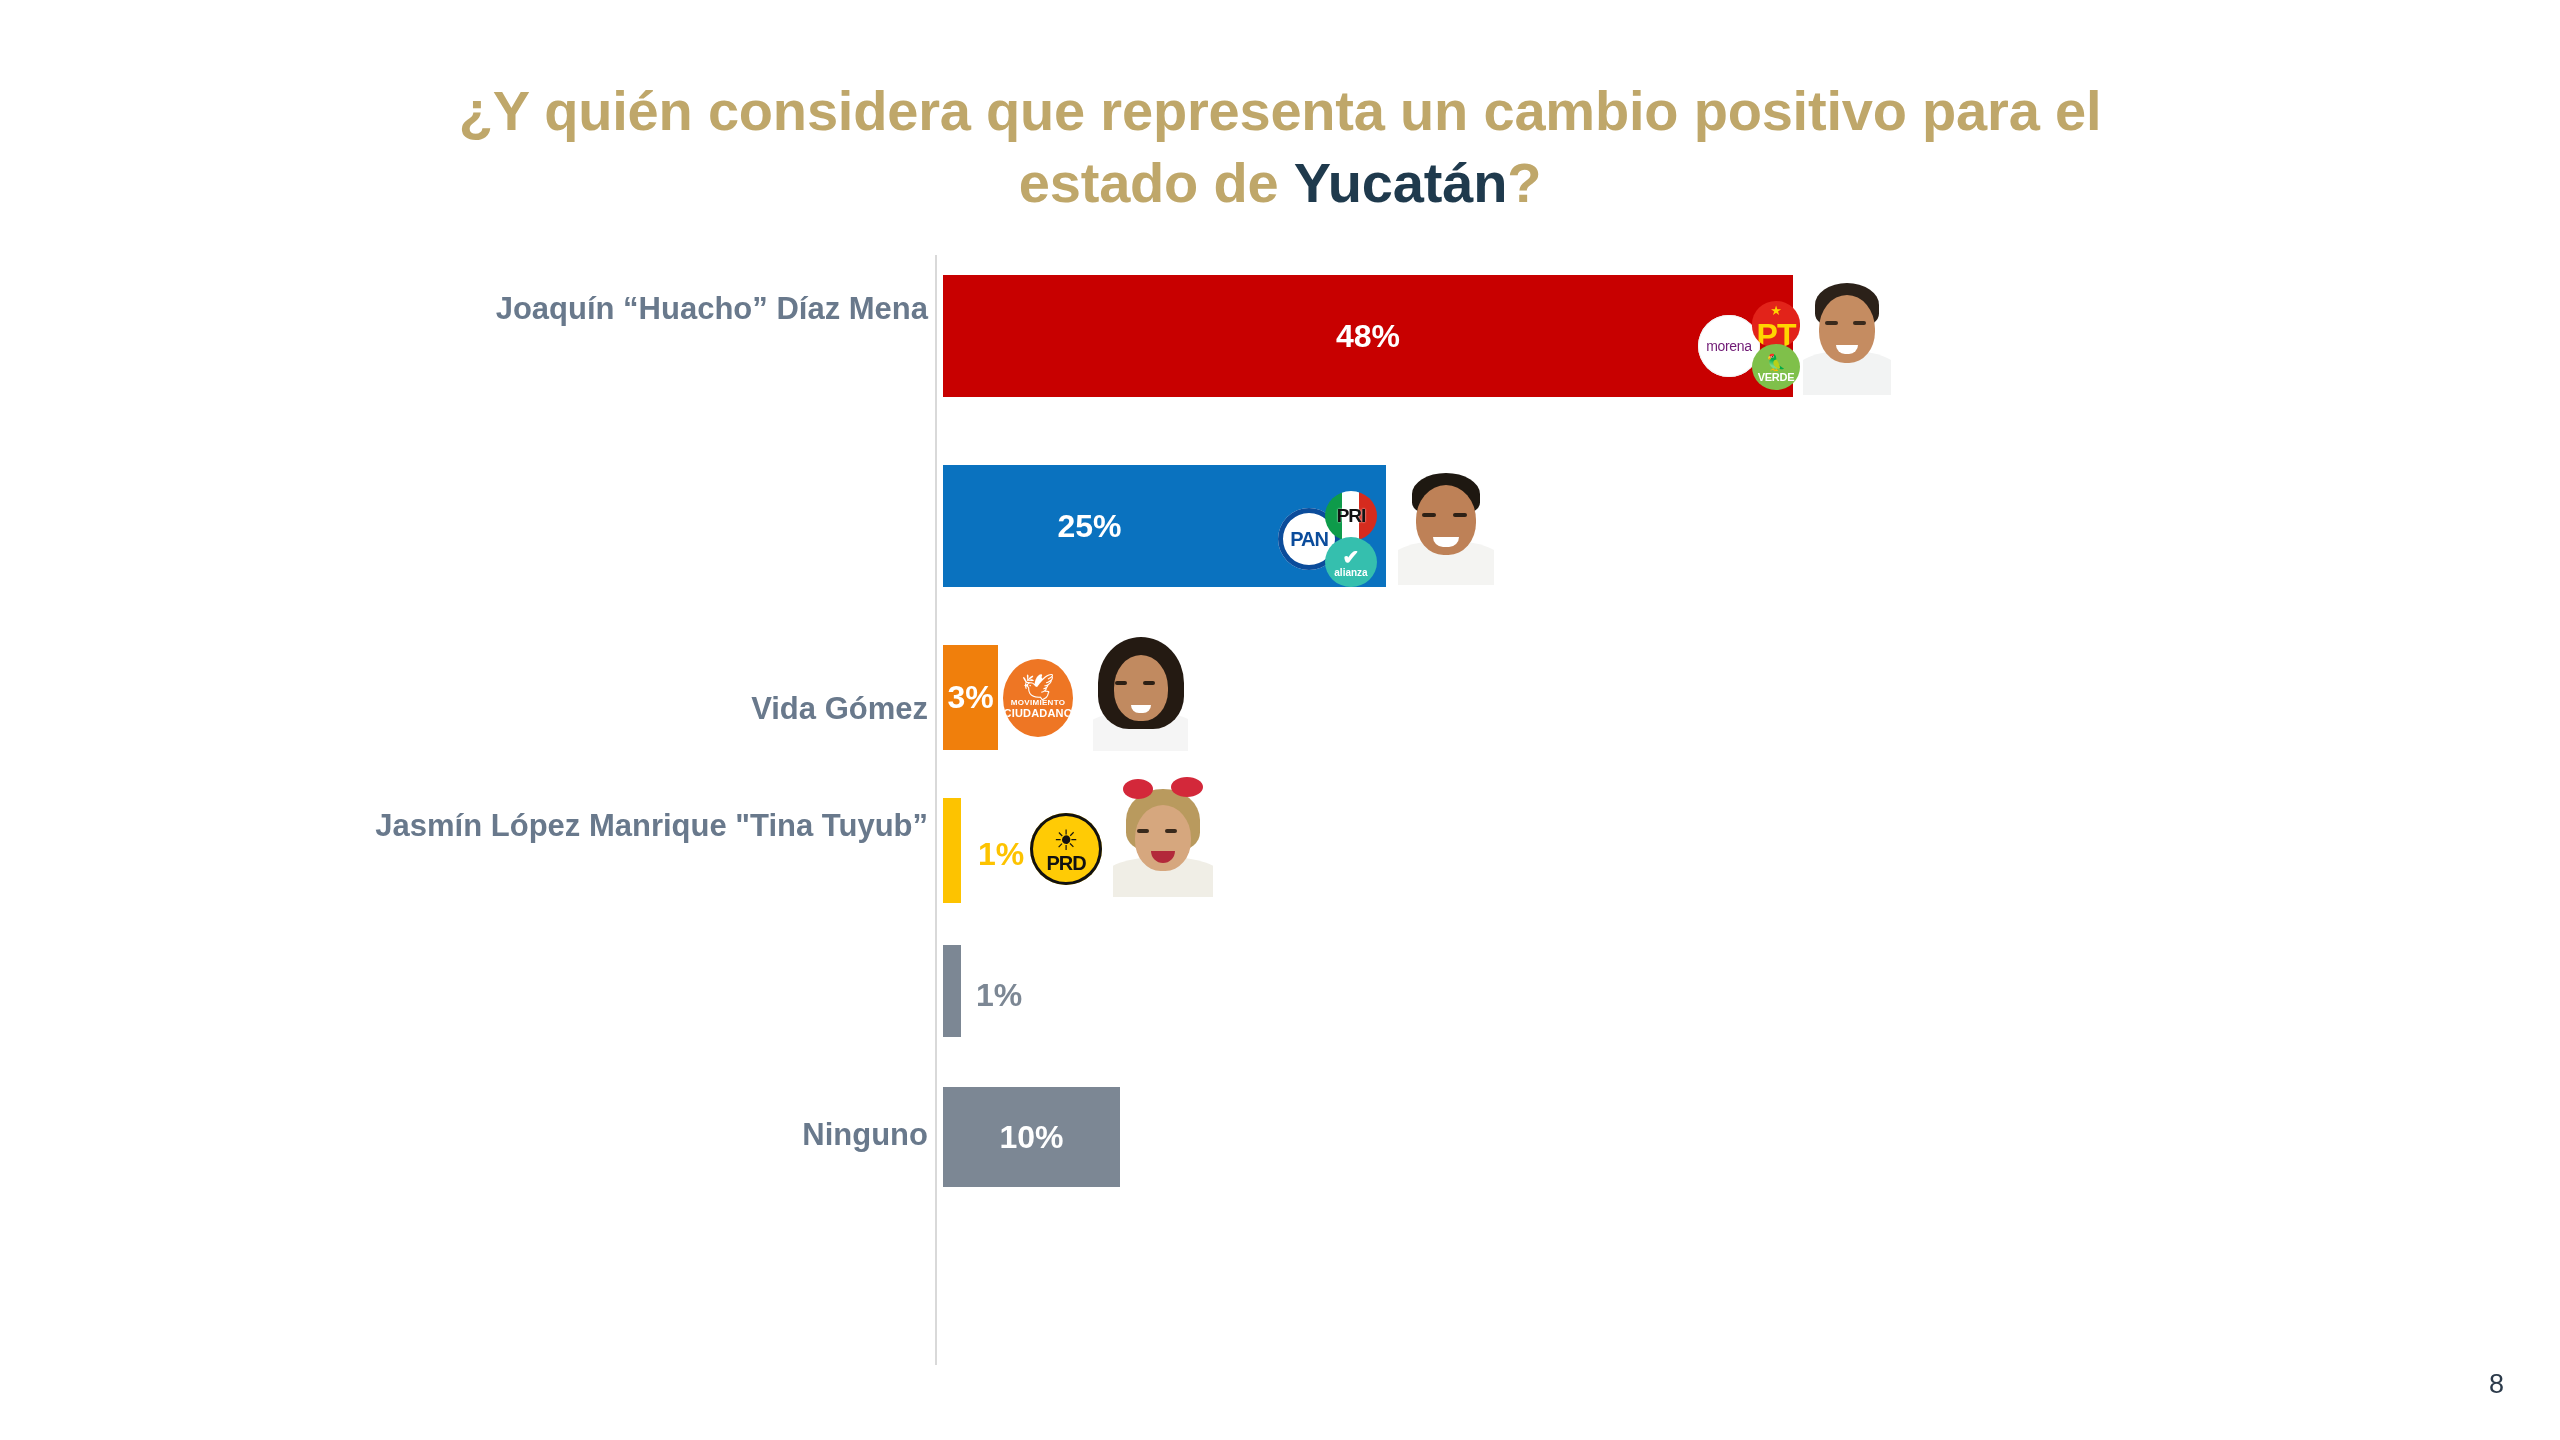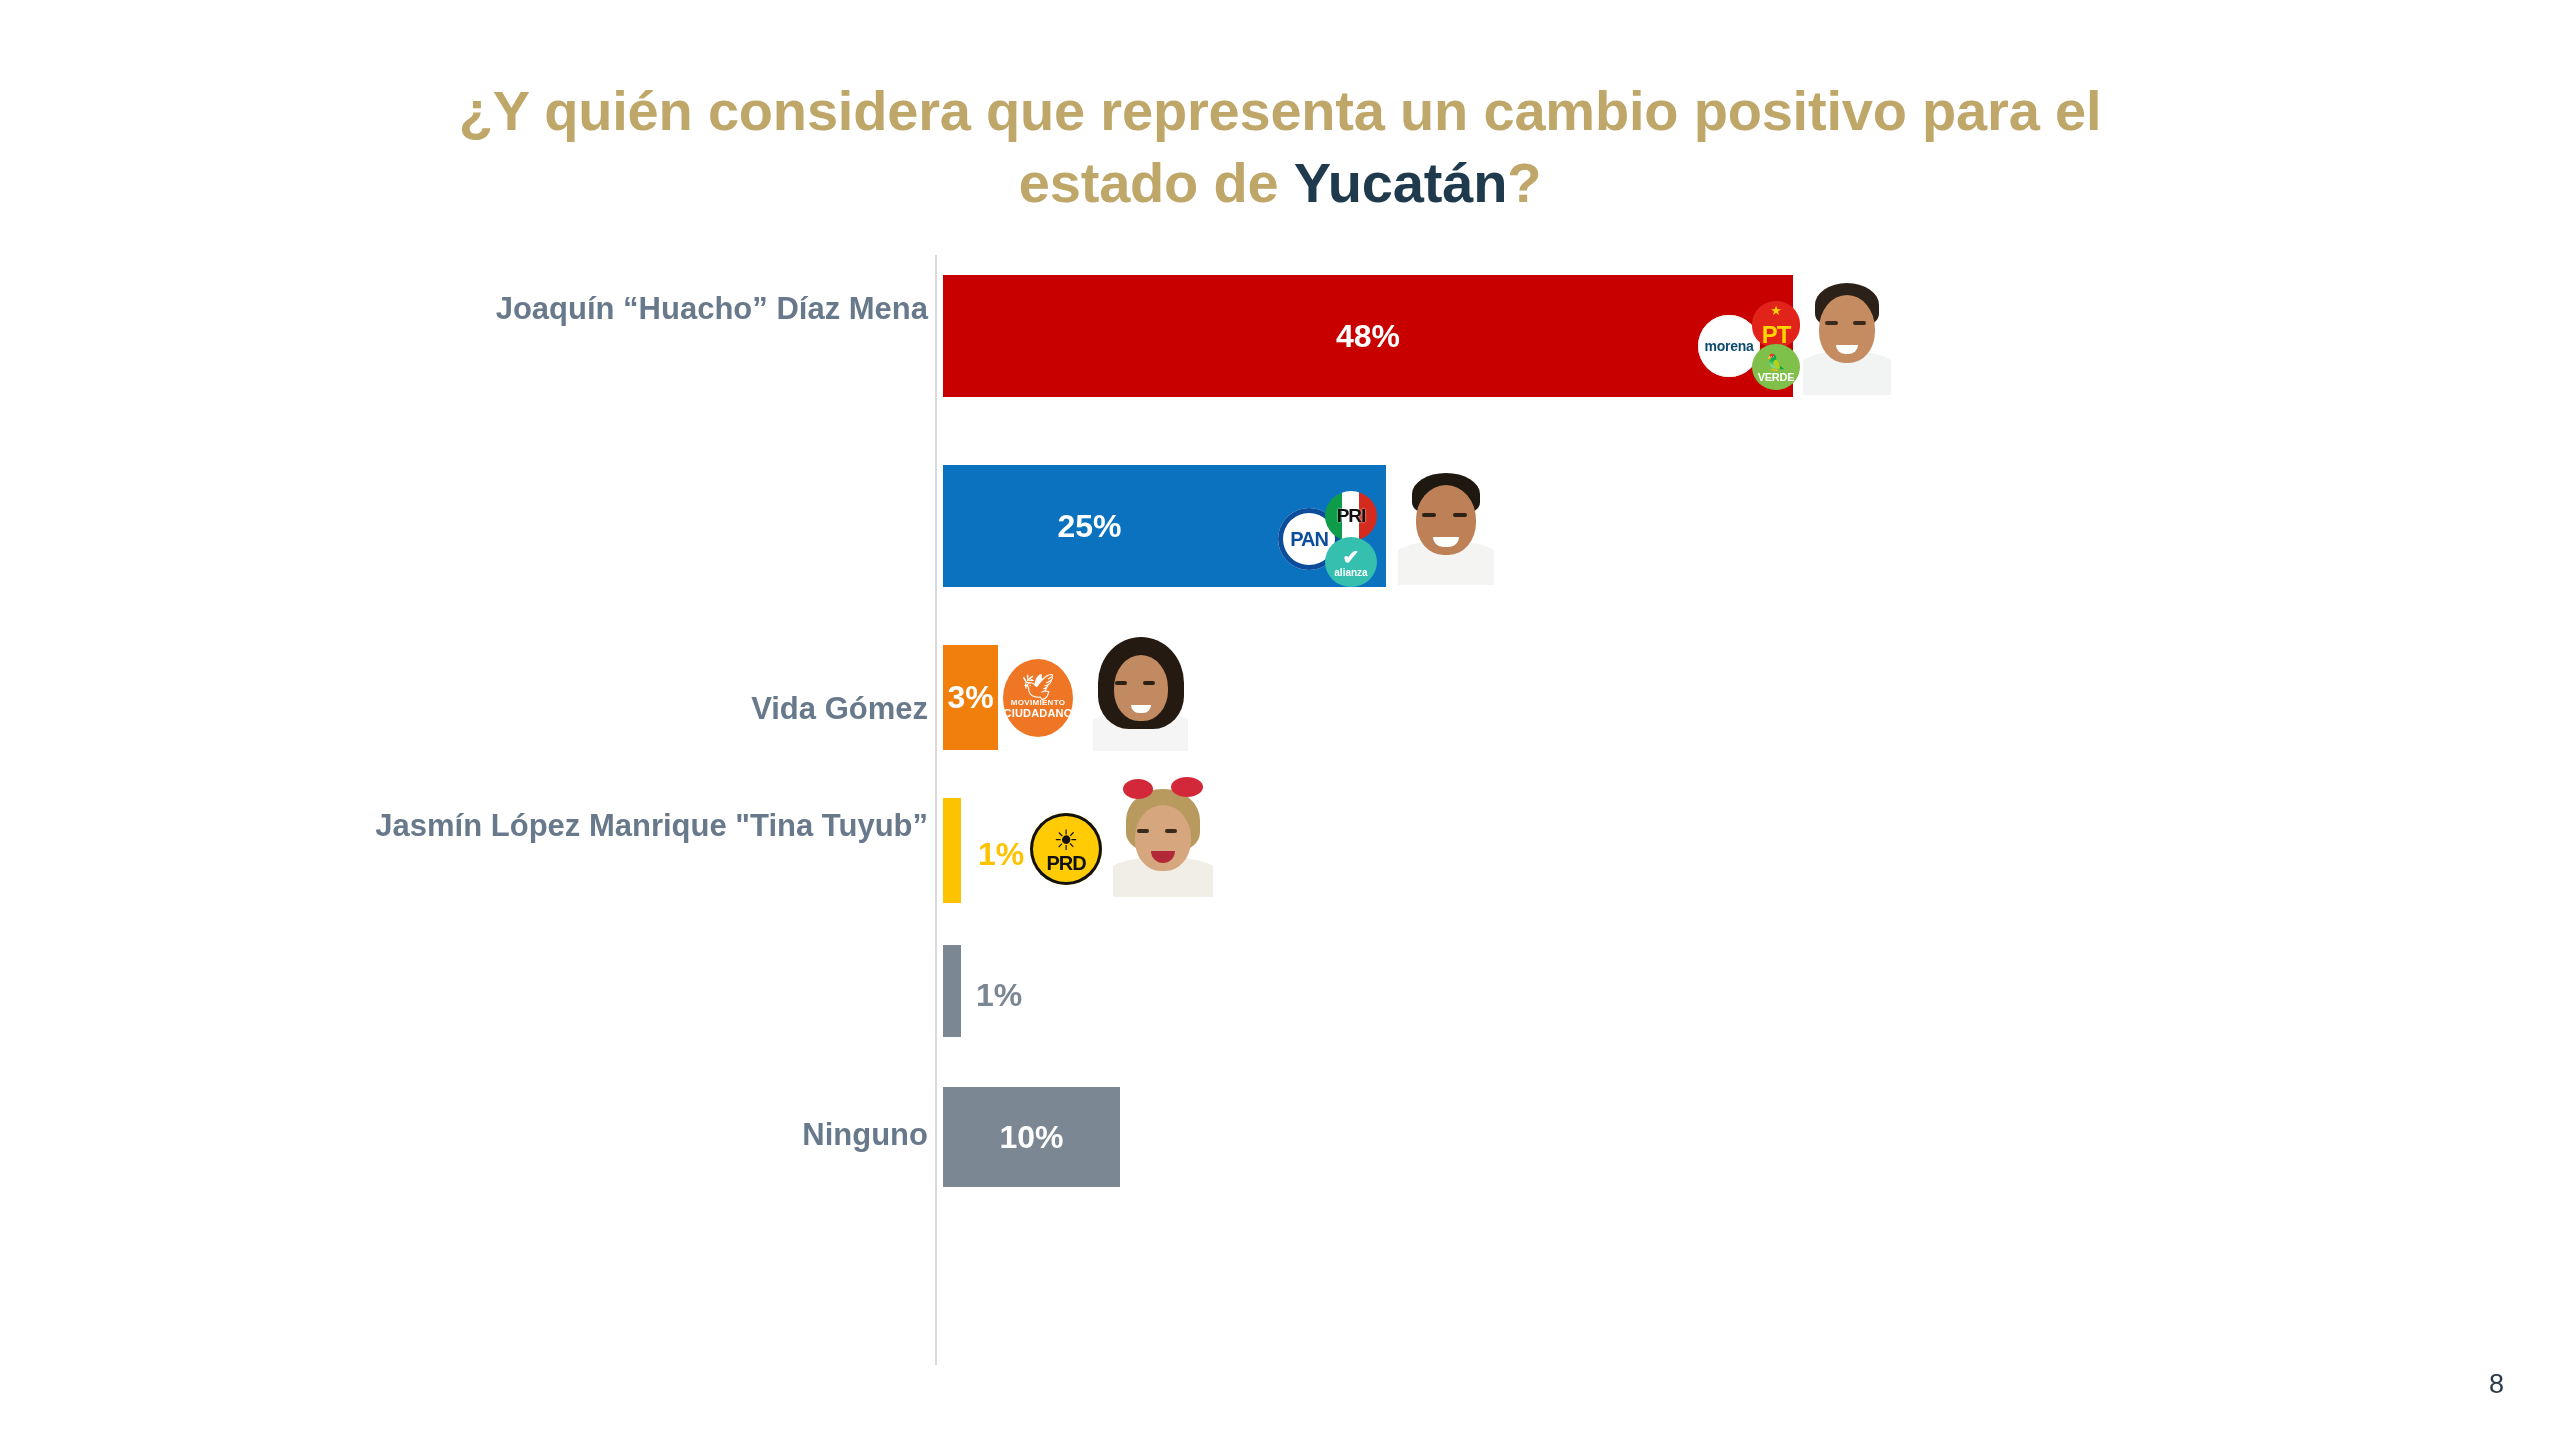--- a/index.html
+++ b/index.html
@@ -88,35 +88,35 @@
     justify-content: center;
     position: relative;
     overflow: hidden;
     flex: none;
   }
   .lg-morena {
     width: 62px; height: 62px; background: #ffffff;
     box-shadow: 0 0 0 1px #f2f2f2 inset;
   }
   .lg-morena span {
-    font-size: 14px; font-weight: 700; color: #0c4a6e;
+    font-size: 14px; font-weight: 400; color: #701a75;
     letter-spacing: -0.3px;
     text-align: center;
   }
   .lg-stack { display: flex; flex-direction: column; margin-left: -8px; }
   .lg-pt {
     width: 48px; height: 46px; background: #E2231A;
     border-radius: 50% 50% 45% 45%;
   }
   .lg-pt .pt-star {
     position: absolute; top: 3px; left: 50%; transform: translateX(-50%);
     color: #FFD500; font-size: 13px; line-height: 1;
   }
   .lg-pt .pt-txt {
-    font-size: 24px; font-weight: 800; color: #FFD500;
+    font-size: 32px; font-weight: 800; color: #FFD500;
     letter-spacing: -1px; margin-top: 22px;
   }
   .lg-verde {
     width: 48px; height: 46px; background: #7FC04A;
     margin-top: -3px; flex-direction: column;
   }
   .lg-verde .v-bird { font-size: 16px; line-height: 1; margin-top: 3px; }
   .lg-verde .v-txt {
     font-size: 11px; font-weight: 800; color: #ffffff; letter-spacing: -0.3px;
   }

